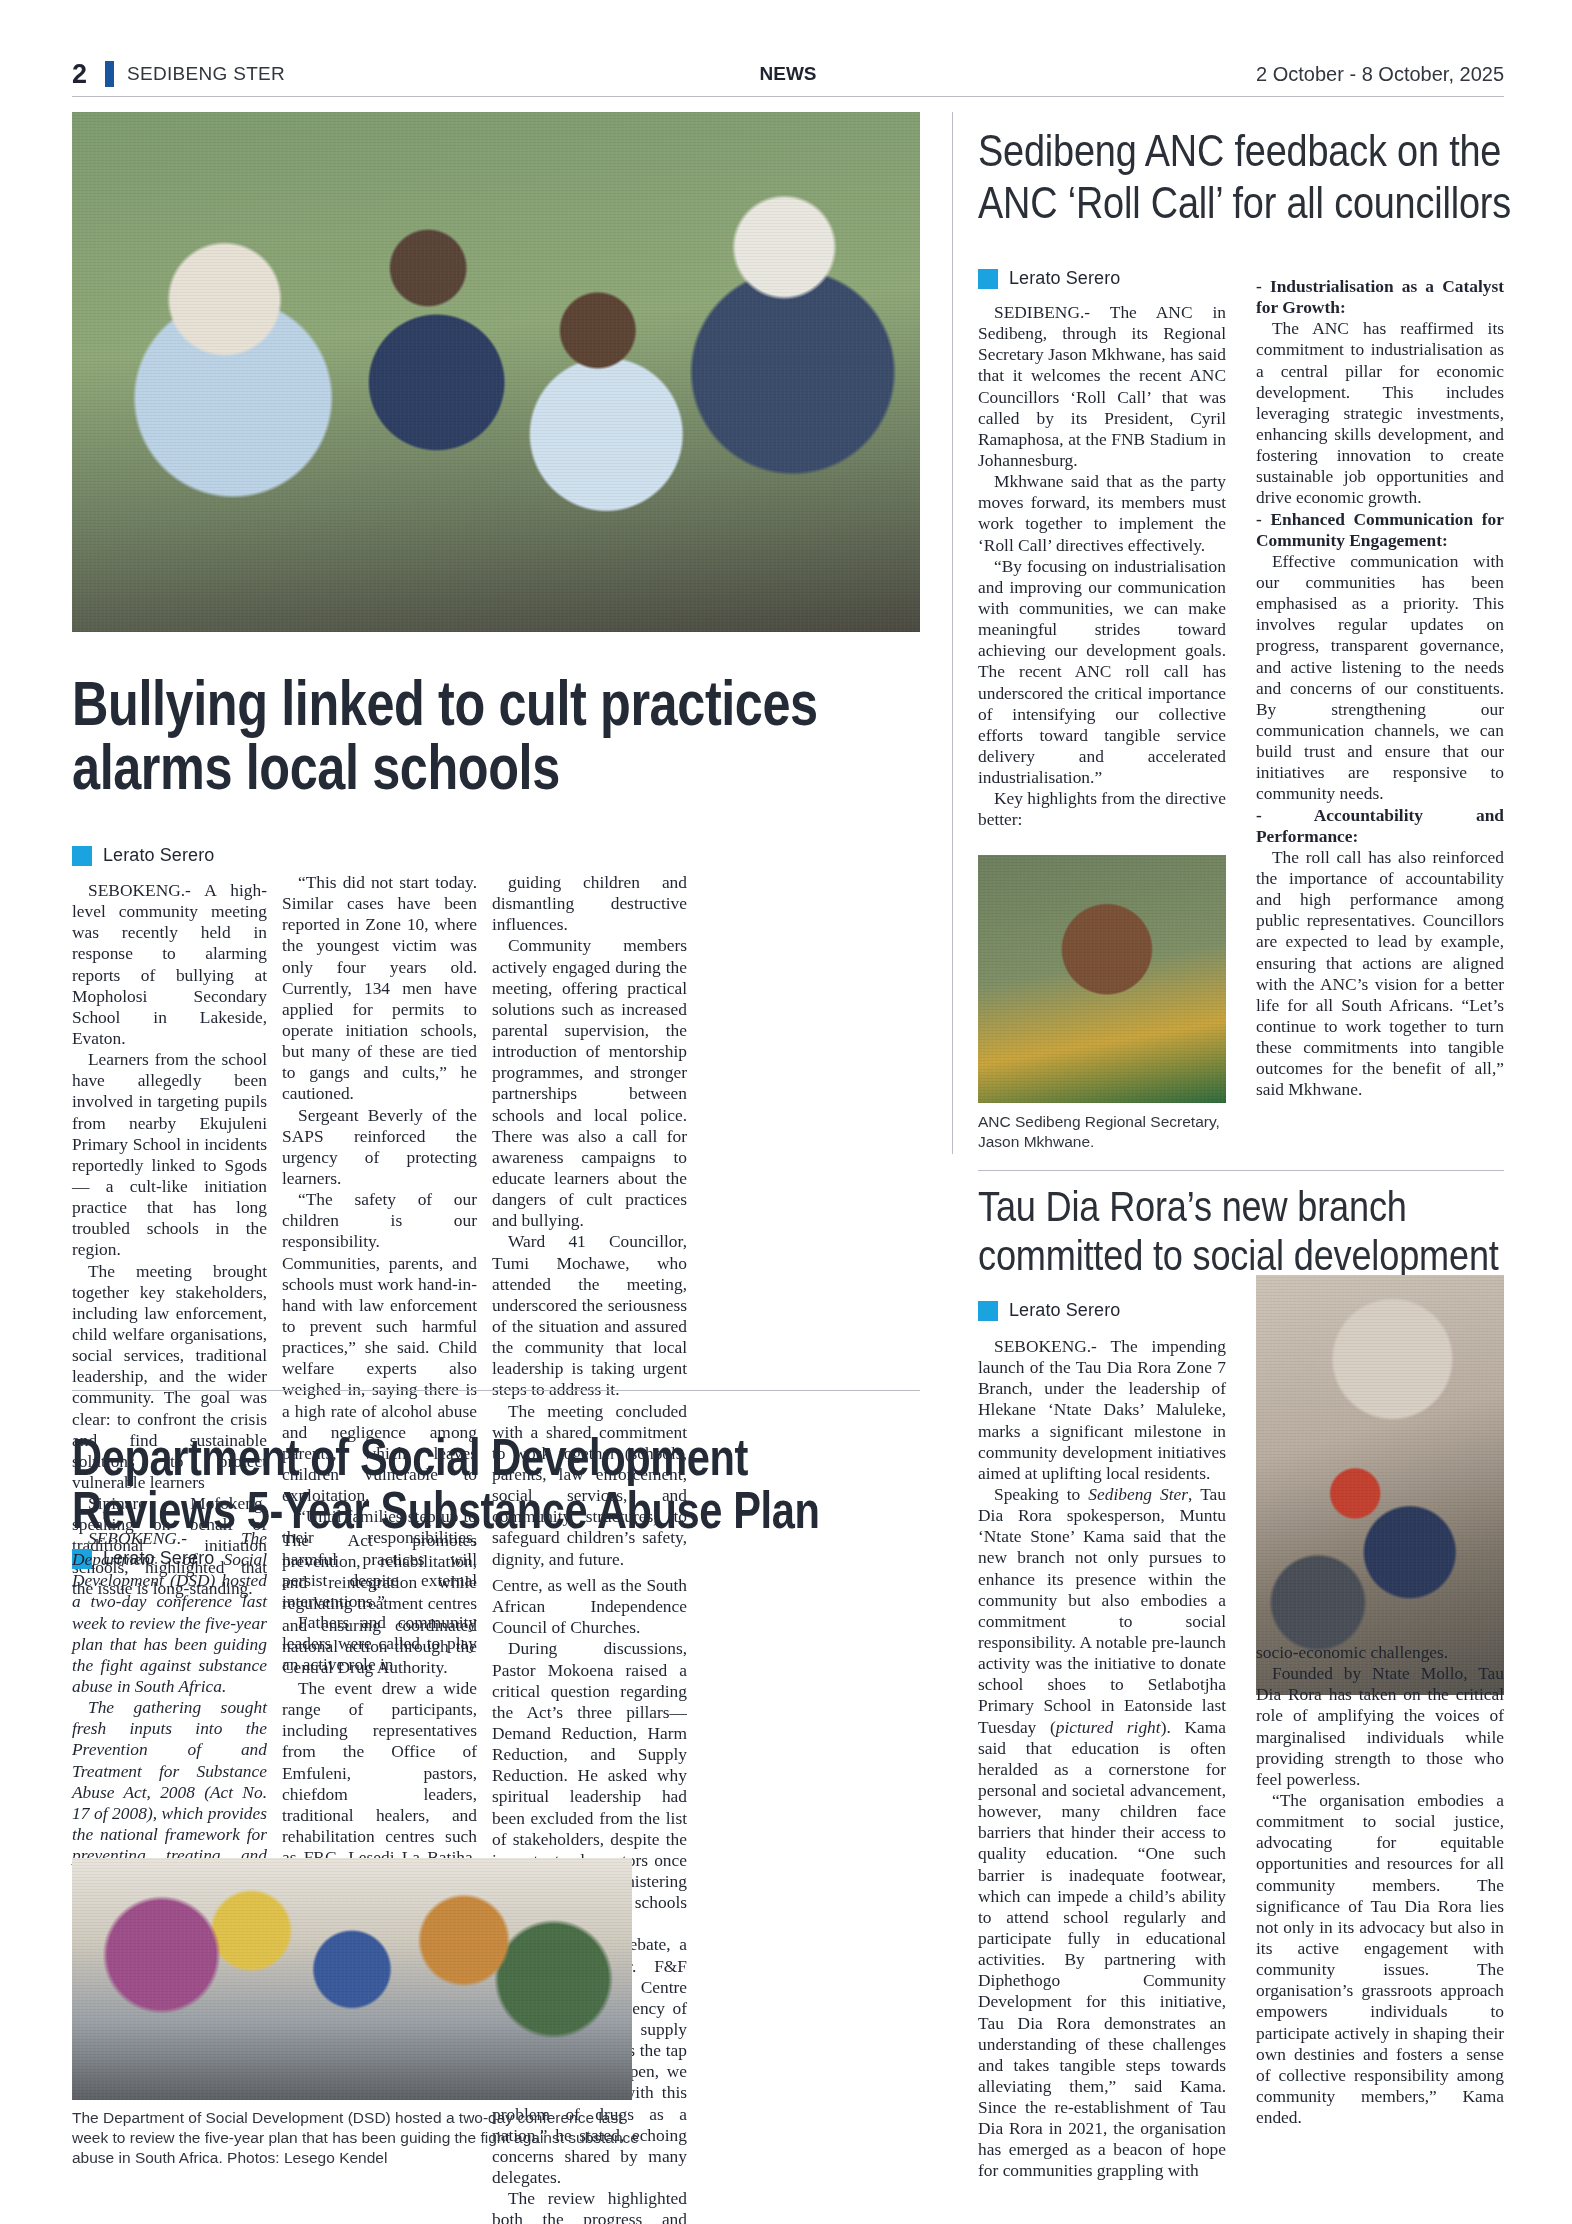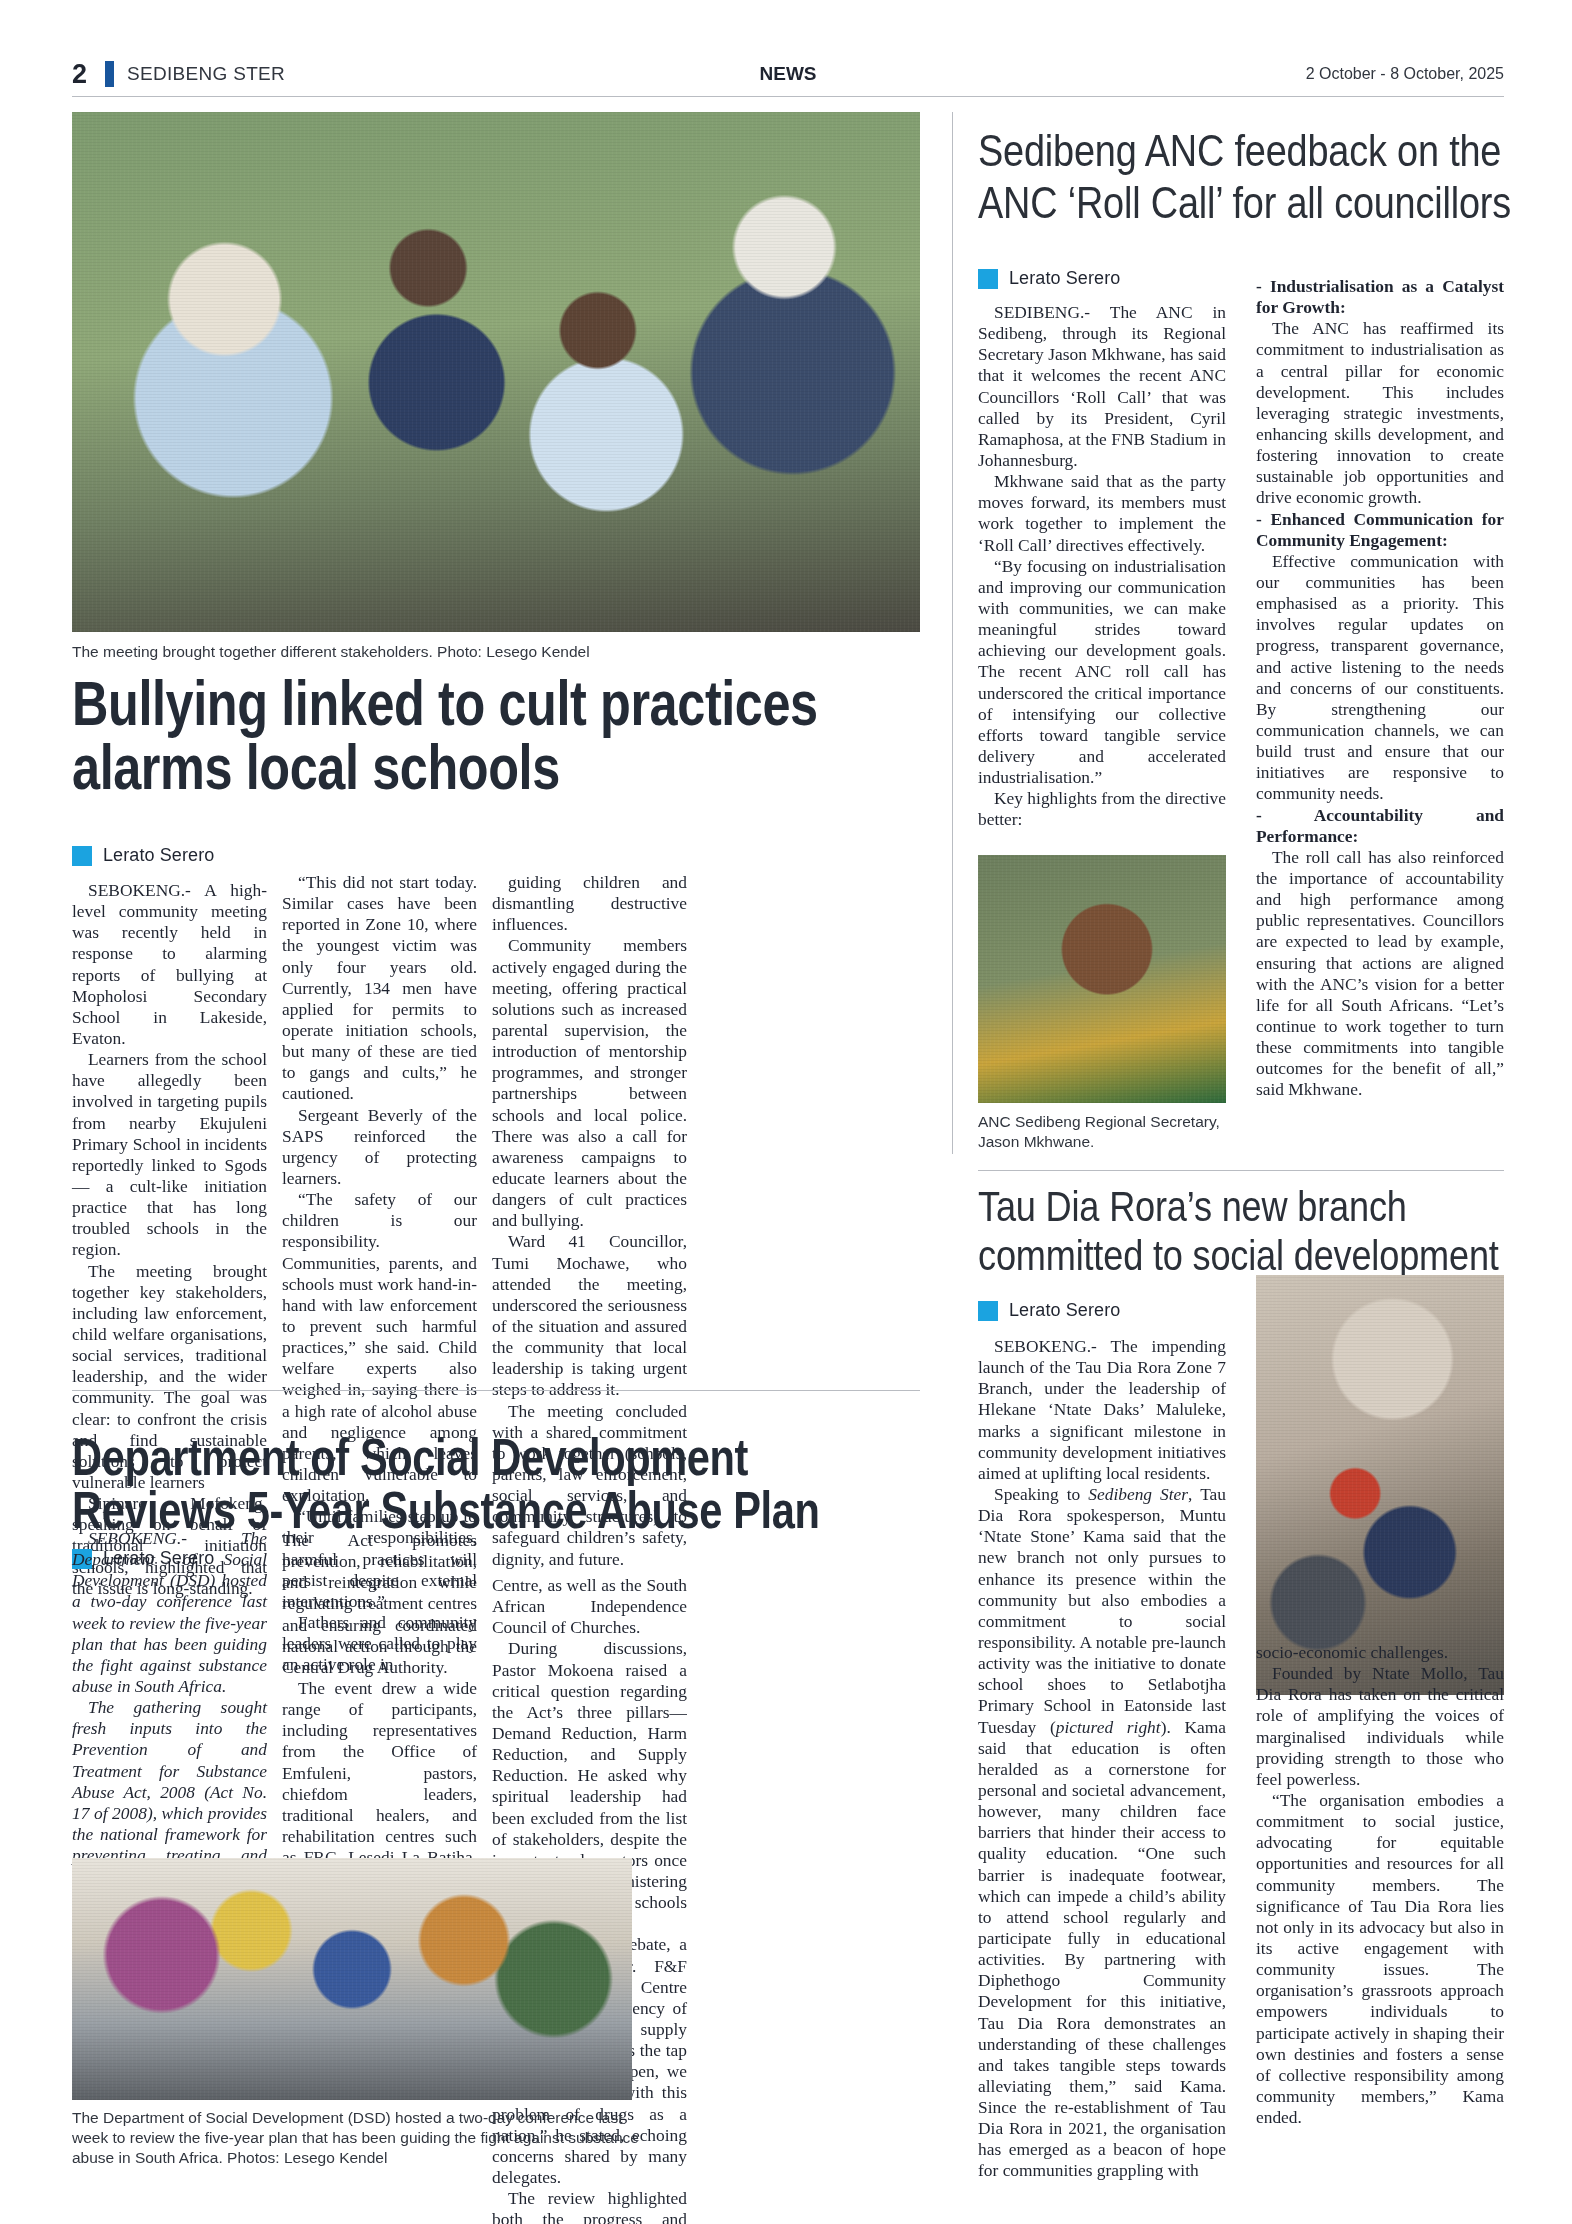--- a/index.html
+++ b/index.html
@@ -26,21 +26,21 @@
     font-family: "Liberation Sans", sans-serif;
     font-size: 19px; letter-spacing: .3px; color: #31363f;
   }
   .section-name {
     font-family: "Liberation Sans", sans-serif; font-weight: bold;
     font-size: 19px; color: #1f2430;
     position: absolute; left: 50%; transform: translateX(-50%);
   }
   .issue-date {
     font-family: "Liberation Sans", sans-serif;
-    font-size: 16px; color: #31363f; margin-left: auto;
+    font-size: 20px; color: #31363f; margin-left: auto;
   }
   .masthead-rule {
     position: absolute; left: 72px; top: 96px; width: 1432px; height: 1px; background: #b9bcc2;
   }
 
   
   .byline { display: flex; align-items: center; gap: 11px; margin-bottom: 9px; }
   .byline-chip { width: 20px; height: 20px; background: #1ba3e0; flex: 0 0 auto; }
   .byline-name {
     font-family: "Liberation Sans", sans-serif; font-weight: normal;
@@ -122,21 +122,20 @@
     <span class="folio">2</span>
     <span class="folio-rule"></span>
     <span class="paper-name">SEDIBENG STER</span>
     <span class="section-name">NEWS</span>
     <span class="issue-date">2 October - 8 October, 2025</span>
   </div>
   <div class="masthead-rule"></div>
 
   <div class="photo ph-meeting ph-noise" style="position:absolute;left:72px;top:112px;width:848px;height:520px;"></div>
 
-  <div style="position:absolute;left:72px;top:642px;width:848px;" class="caption">The meeting brought together different stakeholders. Photo: Lesego Kendel</div>
 
   <div style="position:absolute;left:72px;top:672px;width:980px;">
     <div class="headline" style="font-size:63px;">Bullying linked to cult practices</div>
     <div class="headline" style="font-size:63px;margin-top:2px;">alarms local schools</div>
   </div>
 
   <div style="position:absolute;left:72px;top:845px;" class="byline">
     <span class="byline-chip"></span>
     <span class="byline-name">Lerato Serero</span>
   </div>

